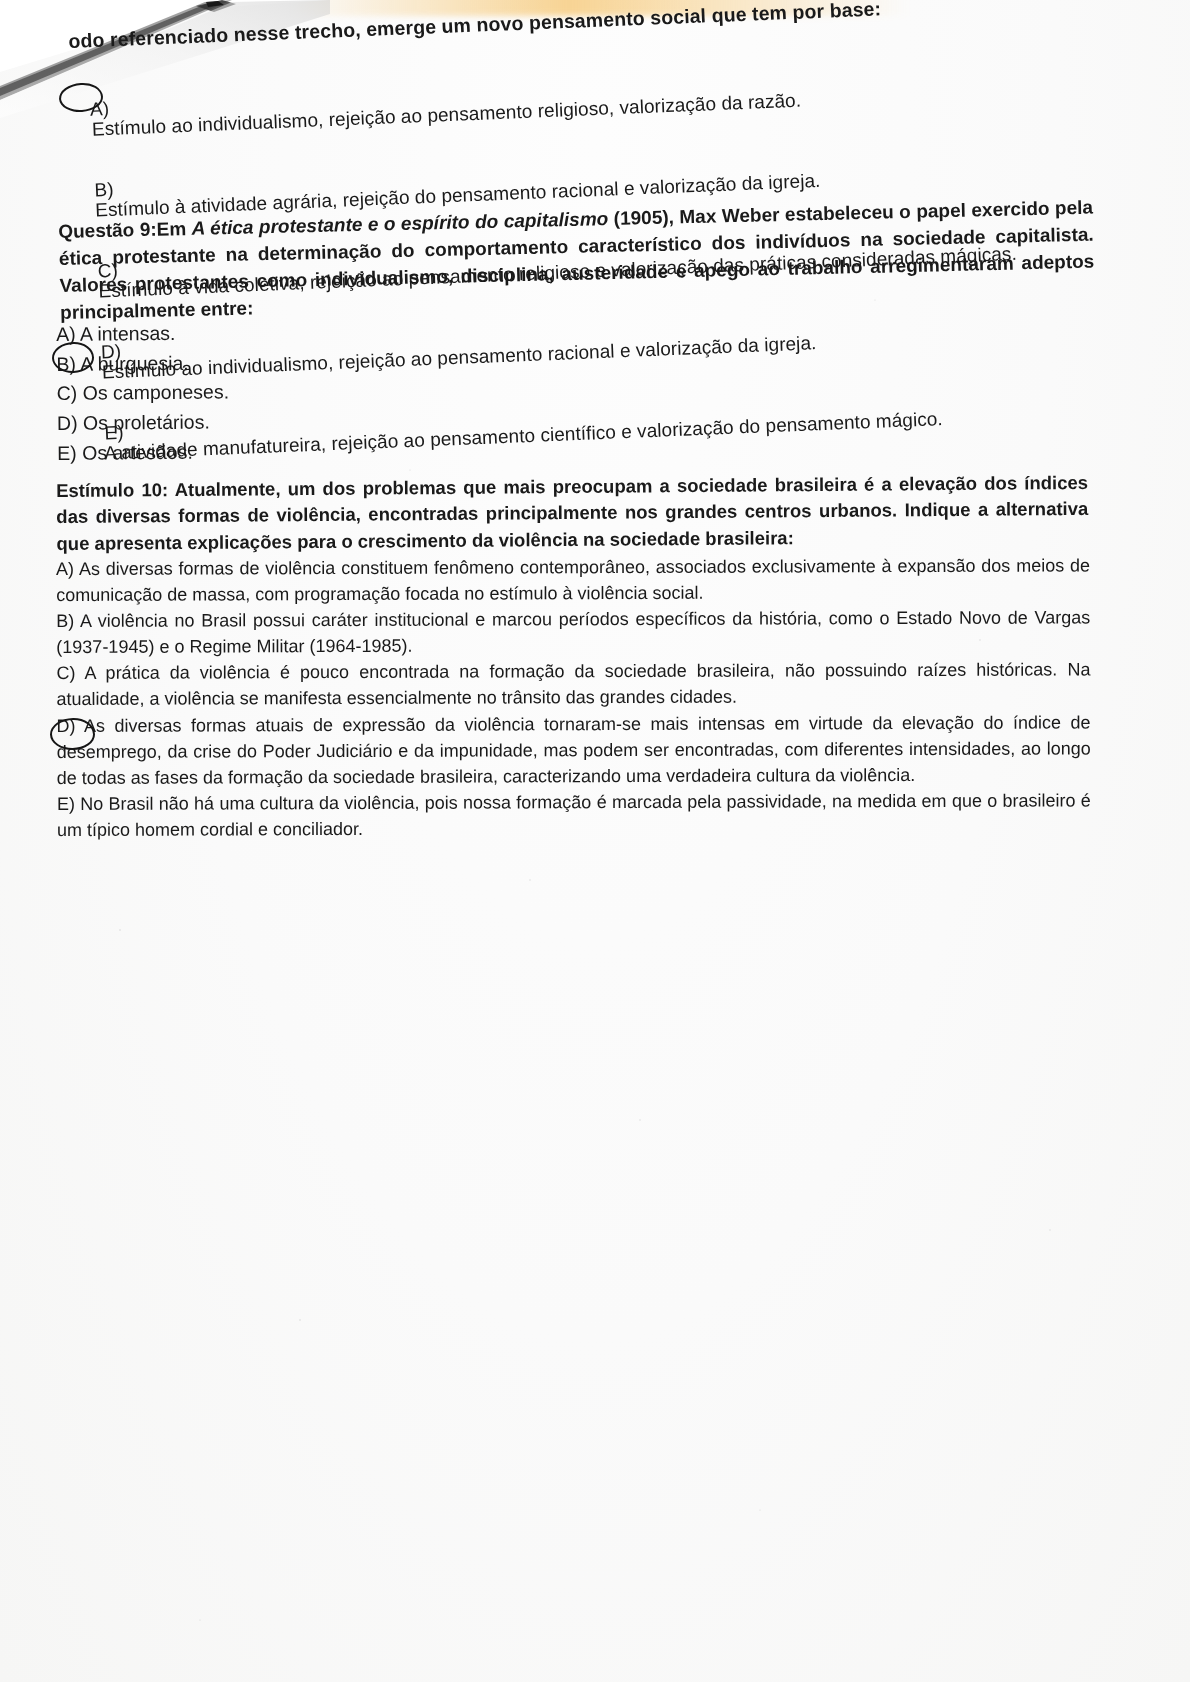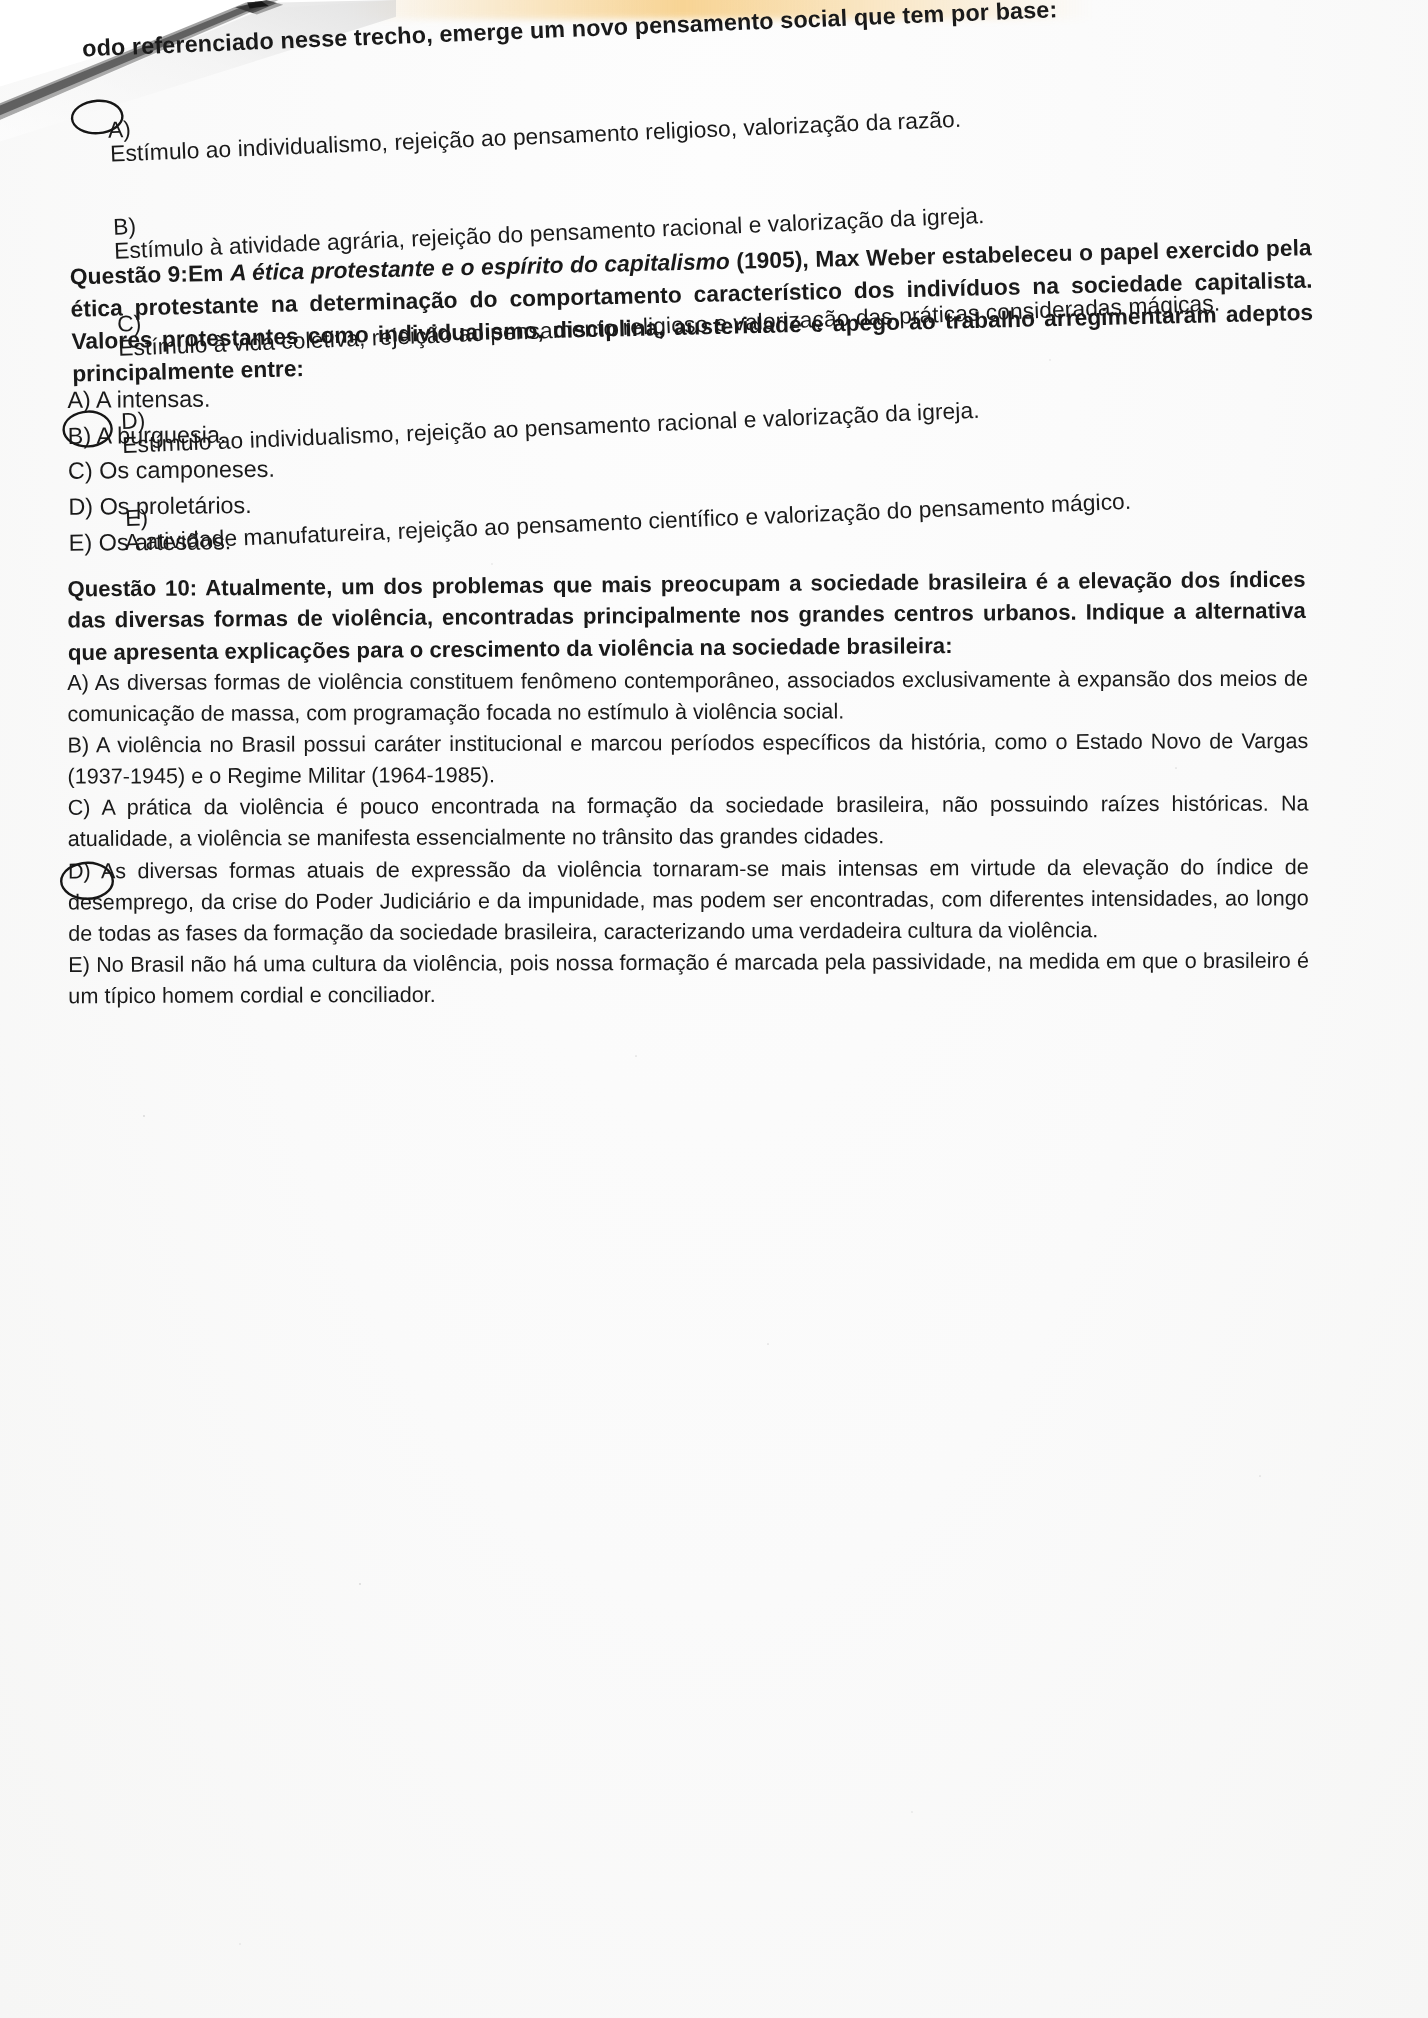--- a/index.html
+++ b/index.html
@@ -232,21 +232,21 @@
     </div>
     <div>
       <span>E)</span>
       <span>Os artesãos.</span>
     </div>
   </div>
 
   <div class="pen-circle" id="circle-q9-b"></div>
 
   <div class="block" id="q10-stem">
-    <span class="bold">Questão 10:</span>
+    <span class="bold">Estímulo 10:</span>
     <span class="bold">Atualmente, um dos problemas que mais preocupam a sociedade brasileira é a elevação dos índices das diversas formas de violência, encontradas principalmente nos grandes centros urbanos. Indique a alternativa que apresenta explicações para o crescimento da violência na sociedade brasileira:</span>
   </div>
 
   <div class="block" id="q10-options">
     <p class="opt"><span>A)</span> <span>As diversas formas de violência constituem fenômeno contemporâneo, associados exclusivamente à expansão dos meios de comunicação de massa, com programação focada no estímulo à violência social.</span></p>
     <p class="opt"><span>B)</span> <span>A violência no Brasil possui caráter institucional e marcou períodos específicos da história, como o Estado Novo de Vargas (1937-1945) e o Regime Militar (1964-1985).</span></p>
     <p class="opt"><span>C)</span> <span>A prática da violência é pouco encontrada na formação da sociedade brasileira, não possuindo raízes históricas. Na atualidade, a violência se manifesta essencialmente no trânsito das grandes cidades.</span></p>
     <p class="opt"><span>D)</span> <span>As diversas formas atuais de expressão da violência tornaram-se mais intensas em virtude da elevação do índice de desemprego, da crise do Poder Judiciário e da impunidade, mas podem ser encontradas, com diferentes intensidades, ao longo de todas as fases da formação da sociedade brasileira, caracterizando uma verdadeira cultura da violência.</span></p>
     <p class="opt"><span>E)</span> <span>No Brasil não há uma cultura da violência, pois nossa formação é marcada pela passividade, na medida em que o brasileiro é um típico homem cordial e conciliador.</span></p>
   </div>

